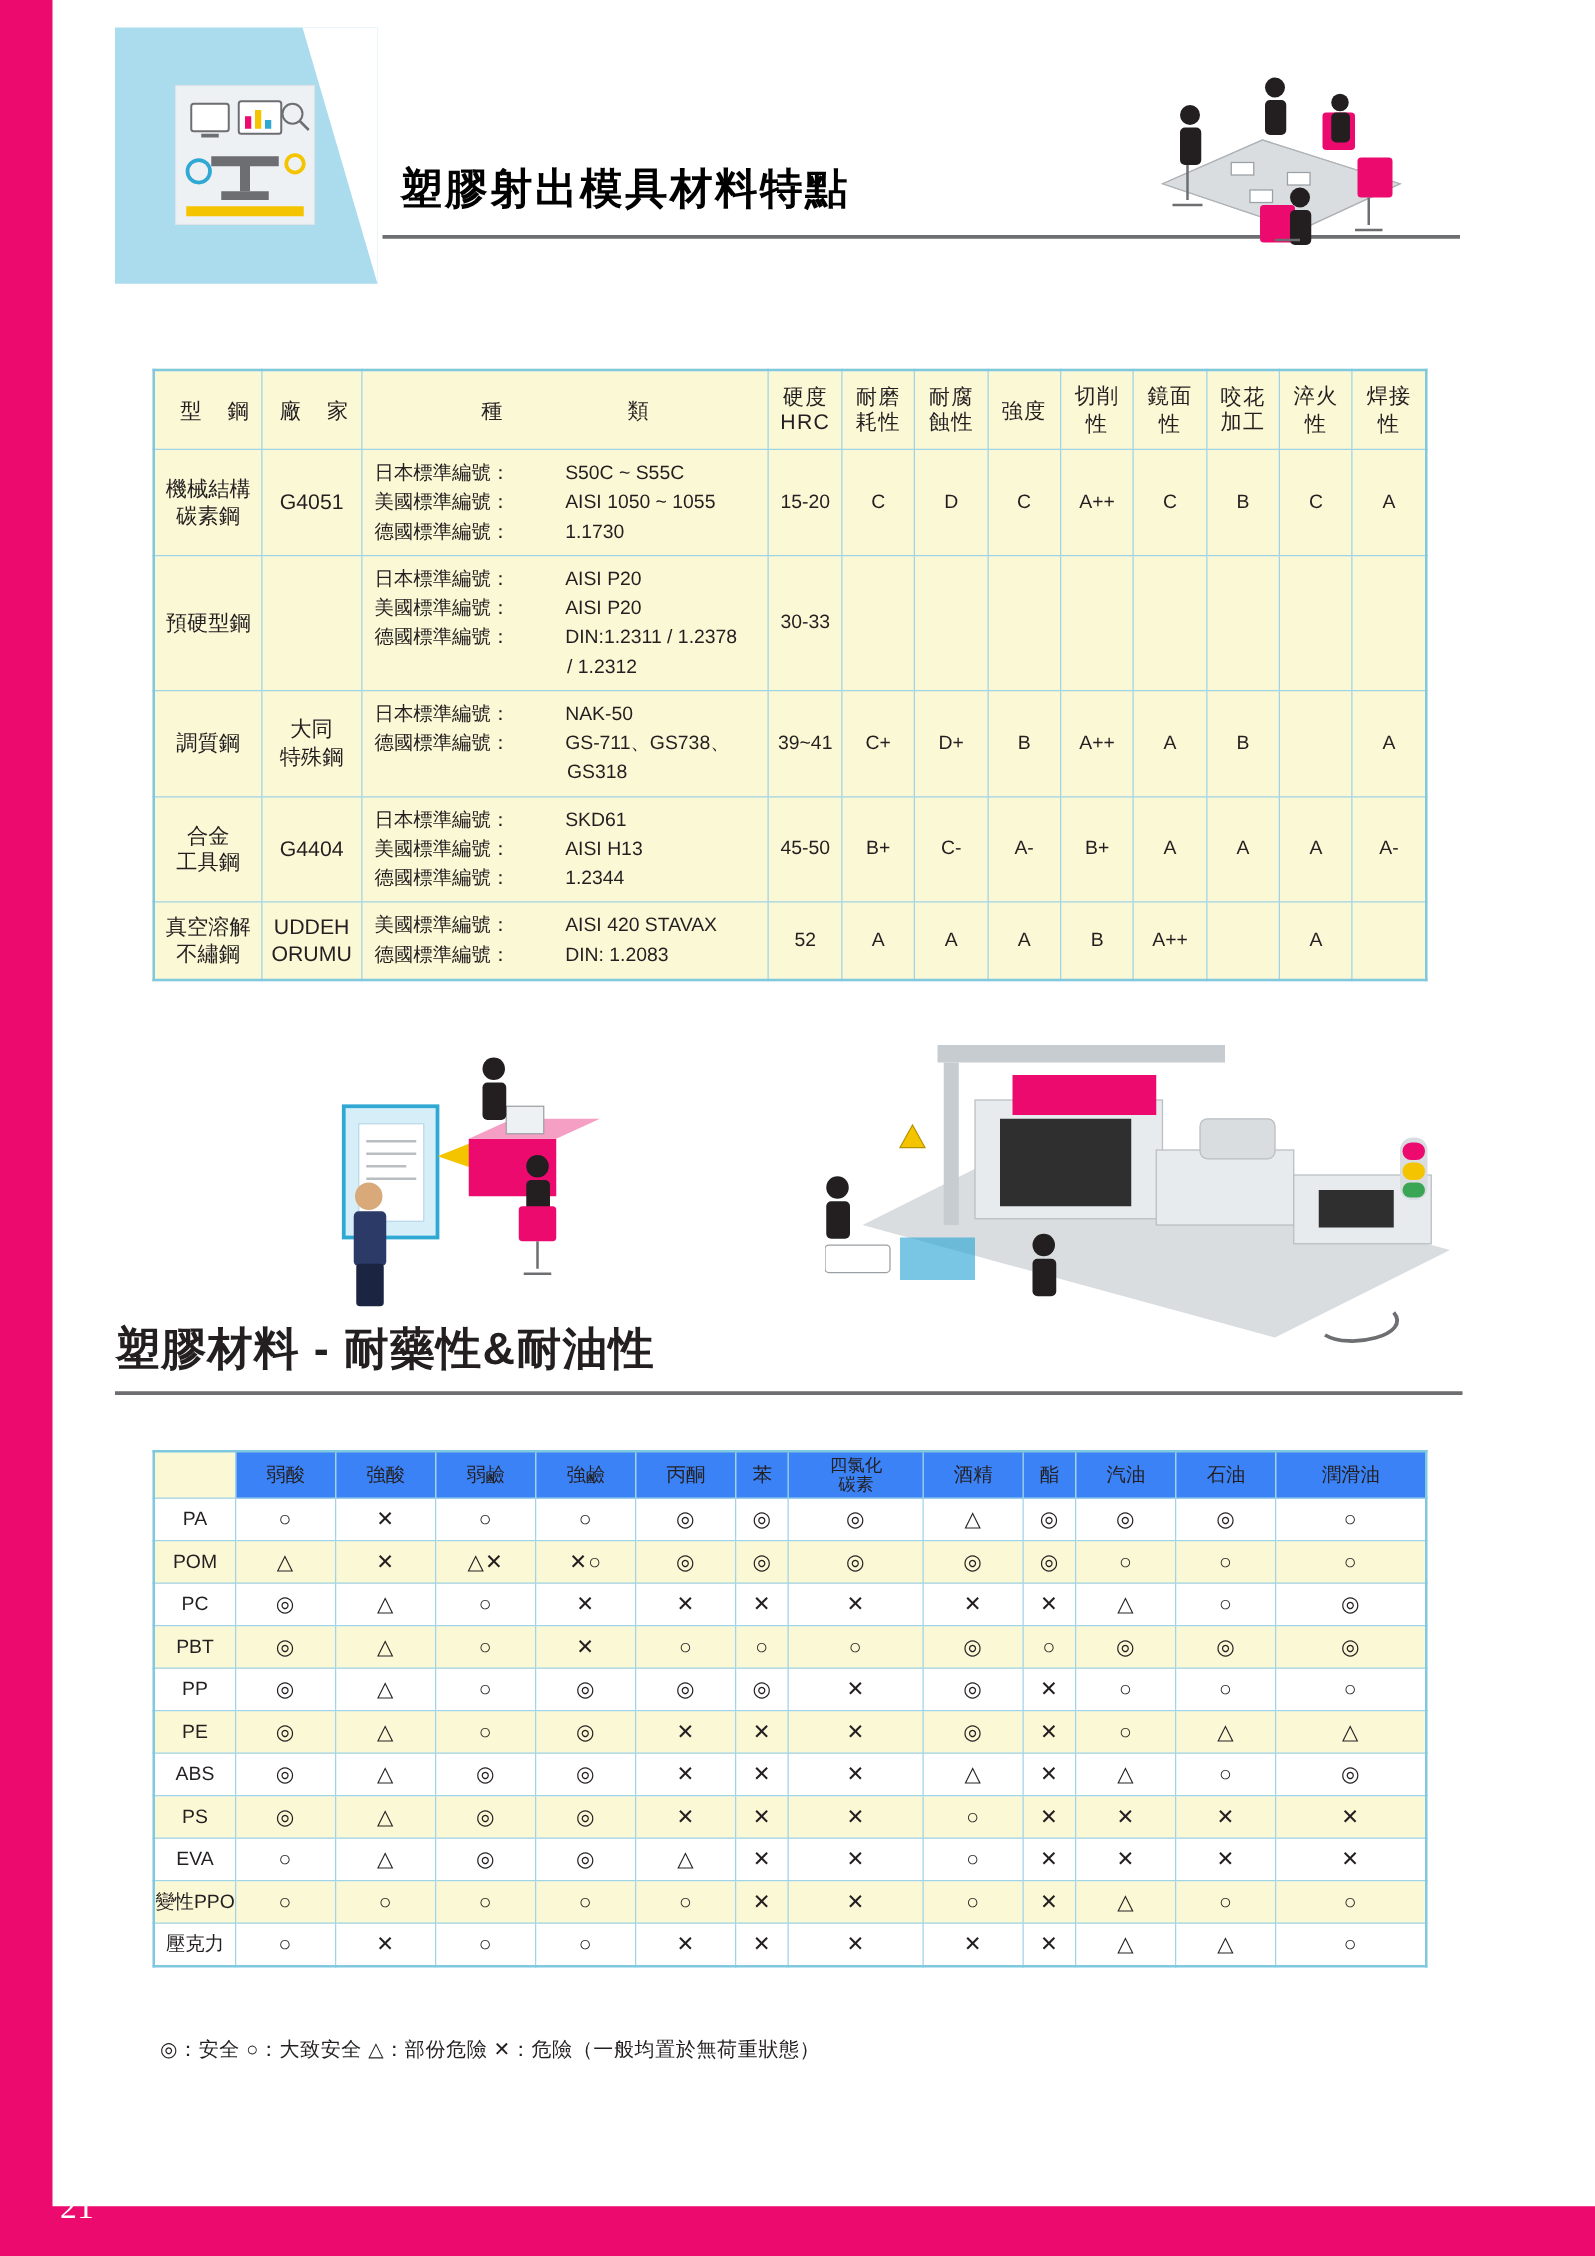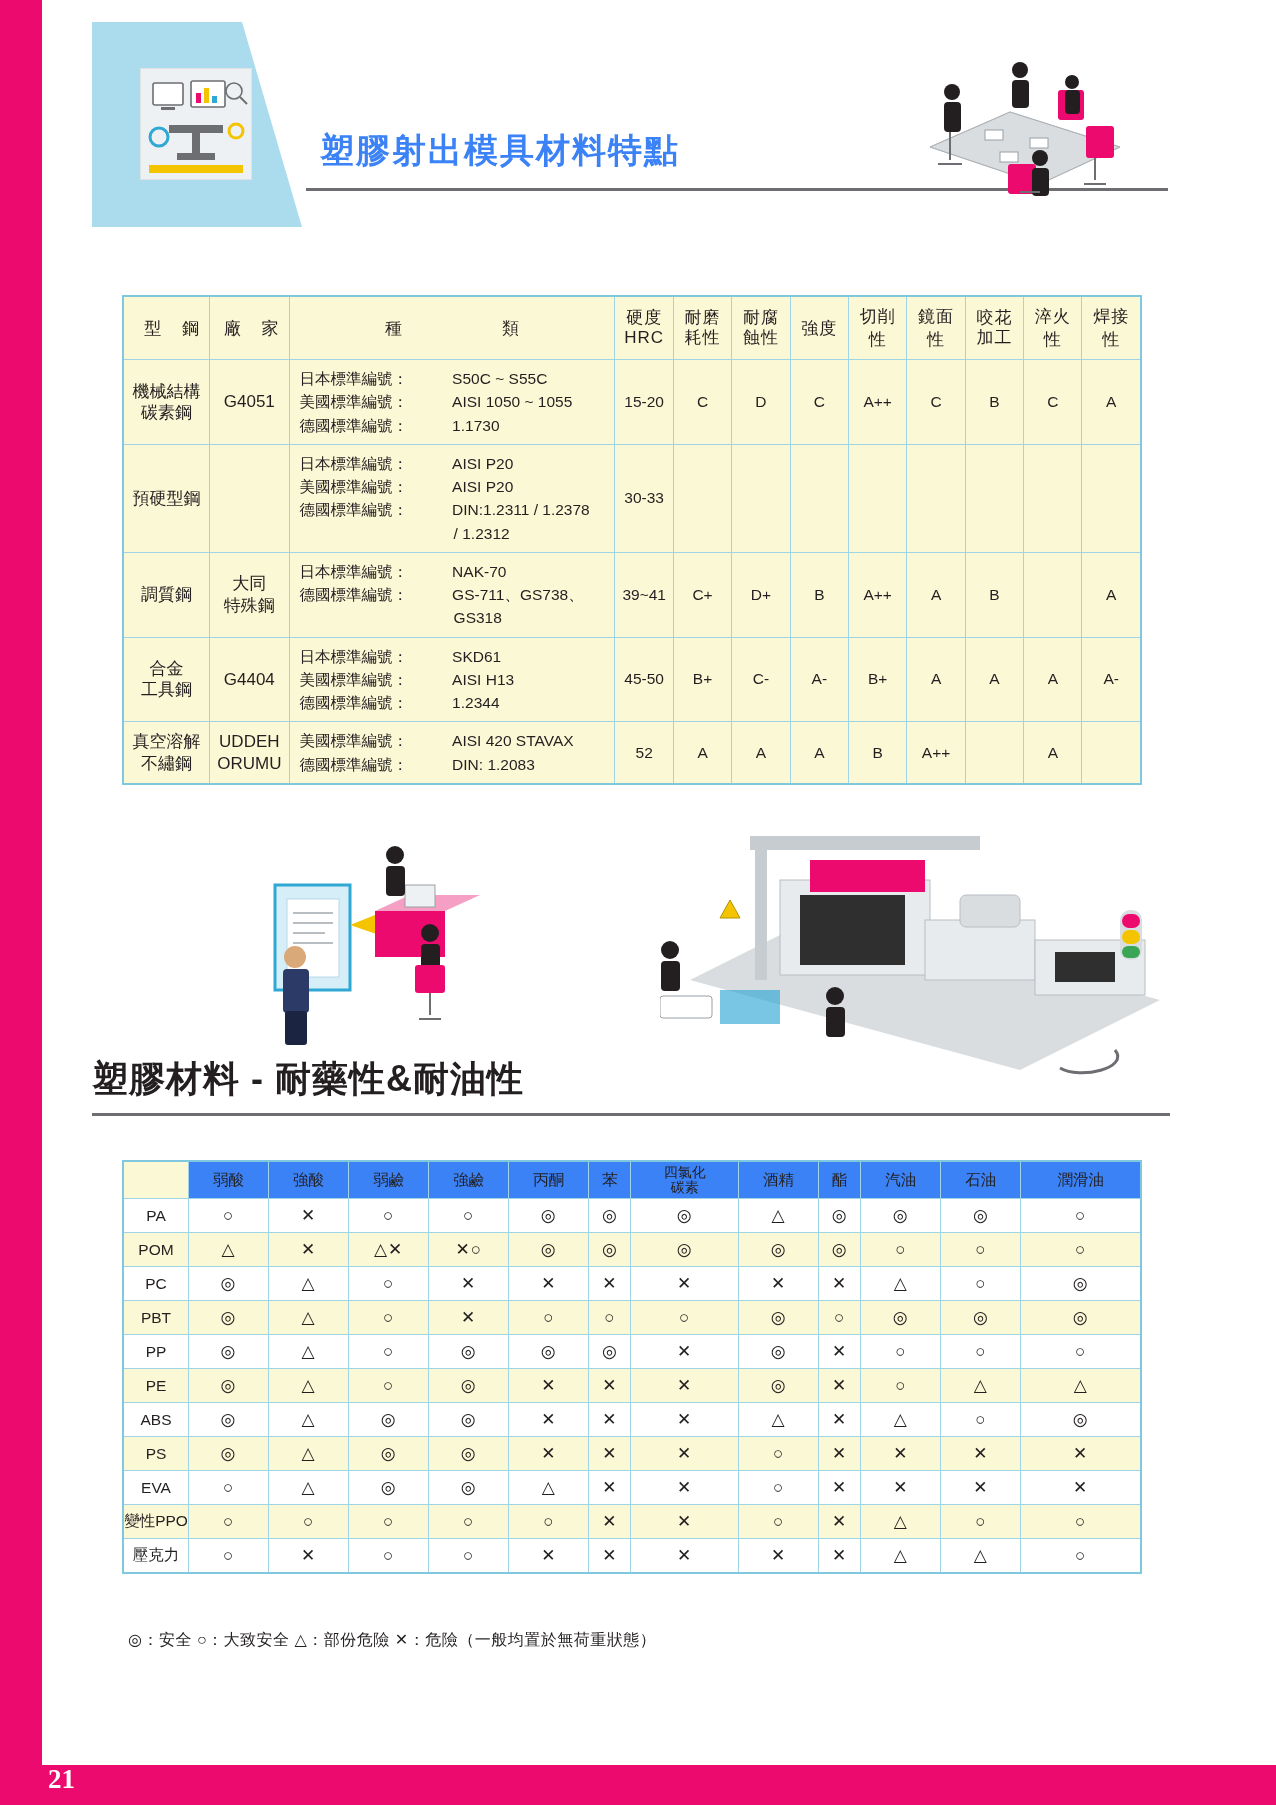--- a/index.html
+++ b/index.html
@@ -4,31 +4,31 @@
 <style>
   html,body{margin:0;padding:0;}
   body{
     width:1276px;height:1805px;position:relative;background:#ffffff;
     font-family:"Liberation Sans","DejaVu Sans",sans-serif;color:#231f20;
     overflow:hidden;
   }
   
   .left-bar{position:absolute;left:0;top:0;width:42px;height:1805px;background:#ec0a6e;}
   .bottom-bar{position:absolute;left:0;bottom:0;width:1276px;height:40px;background:#ec0a6e;}
-  .page-num{position:absolute;left:48px;bottom:10px;font-size:27px;font-weight:bold;color:#ffffff;
+  .page-num{position:absolute;left:48px;bottom:24px;font-size:27px;font-weight:normal;color:#ffffff;
     font-family:"Liberation Serif",serif;}
   
   .head-block{position:absolute;left:92px;top:22px;width:210px;height:205px;background:#aadcee;}
   .head-block:after{content:"";position:absolute;right:0;top:0;border-top:205px solid #ffffff;
     border-left:60px solid transparent;}
   .head-icon{position:absolute;left:140px;top:68px;width:110px;height:110px;background:#eef1f3;
     border:1px solid #dfe3e6;z-index:3;}
   .head-icon svg{display:block;}
   .head-title{position:absolute;left:320px;top:128px;font-size:34px;font-weight:bold;letter-spacing:2px;
-    color:#3b82f6;z-index:4;}
+    color:#000000;z-index:4;}
   .head-rule{position:absolute;left:306px;top:188px;width:862px;height:3px;background:#6d6e71;}
   .head-art{position:absolute;left:890px;top:52px;width:270px;height:150px;}
   
   .sec2-title{position:absolute;left:92px;top:1055px;font-size:36px;font-weight:bold;letter-spacing:1px;}
   .sec2-rule{position:absolute;left:92px;top:1113px;width:1078px;height:3px;background:#6d6e71;}
   
   .t1-wrap{position:absolute;left:122px;top:295px;width:1020px;}
   table{border-collapse:collapse;width:100%;}
   .t1{border:2px solid #7fc8df;background:#fbf8d6;}
   .t1 td,.t1 th{border:1px solid #9ed4e6;font-size:15.5px;text-align:center;vertical-align:middle;
@@ -226,21 +226,21 @@
           <td class="name">
             <div>調質鋼</div>
           </td>
           <td class="maker">
             <div>大同</div>
             <div>特殊鋼</div>
           </td>
           <td class="kind">
             <div class="kind-row">
               <span class="kind-lab">日本標準編號：</span>
-              <span class="kind-val">NAK-70</span>
+              <span class="kind-val">NAK-50</span>
             </div>
             <div class="kind-row">
               <span class="kind-lab">德國標準編號：</span>
               <span class="kind-val">GS-711、GS738、</span>
             </div>
             <div class="kind-row">
               <span class="kind-lab"></span>
               <span class="kind-val ind">GS318</span>
             </div>
           </td>

